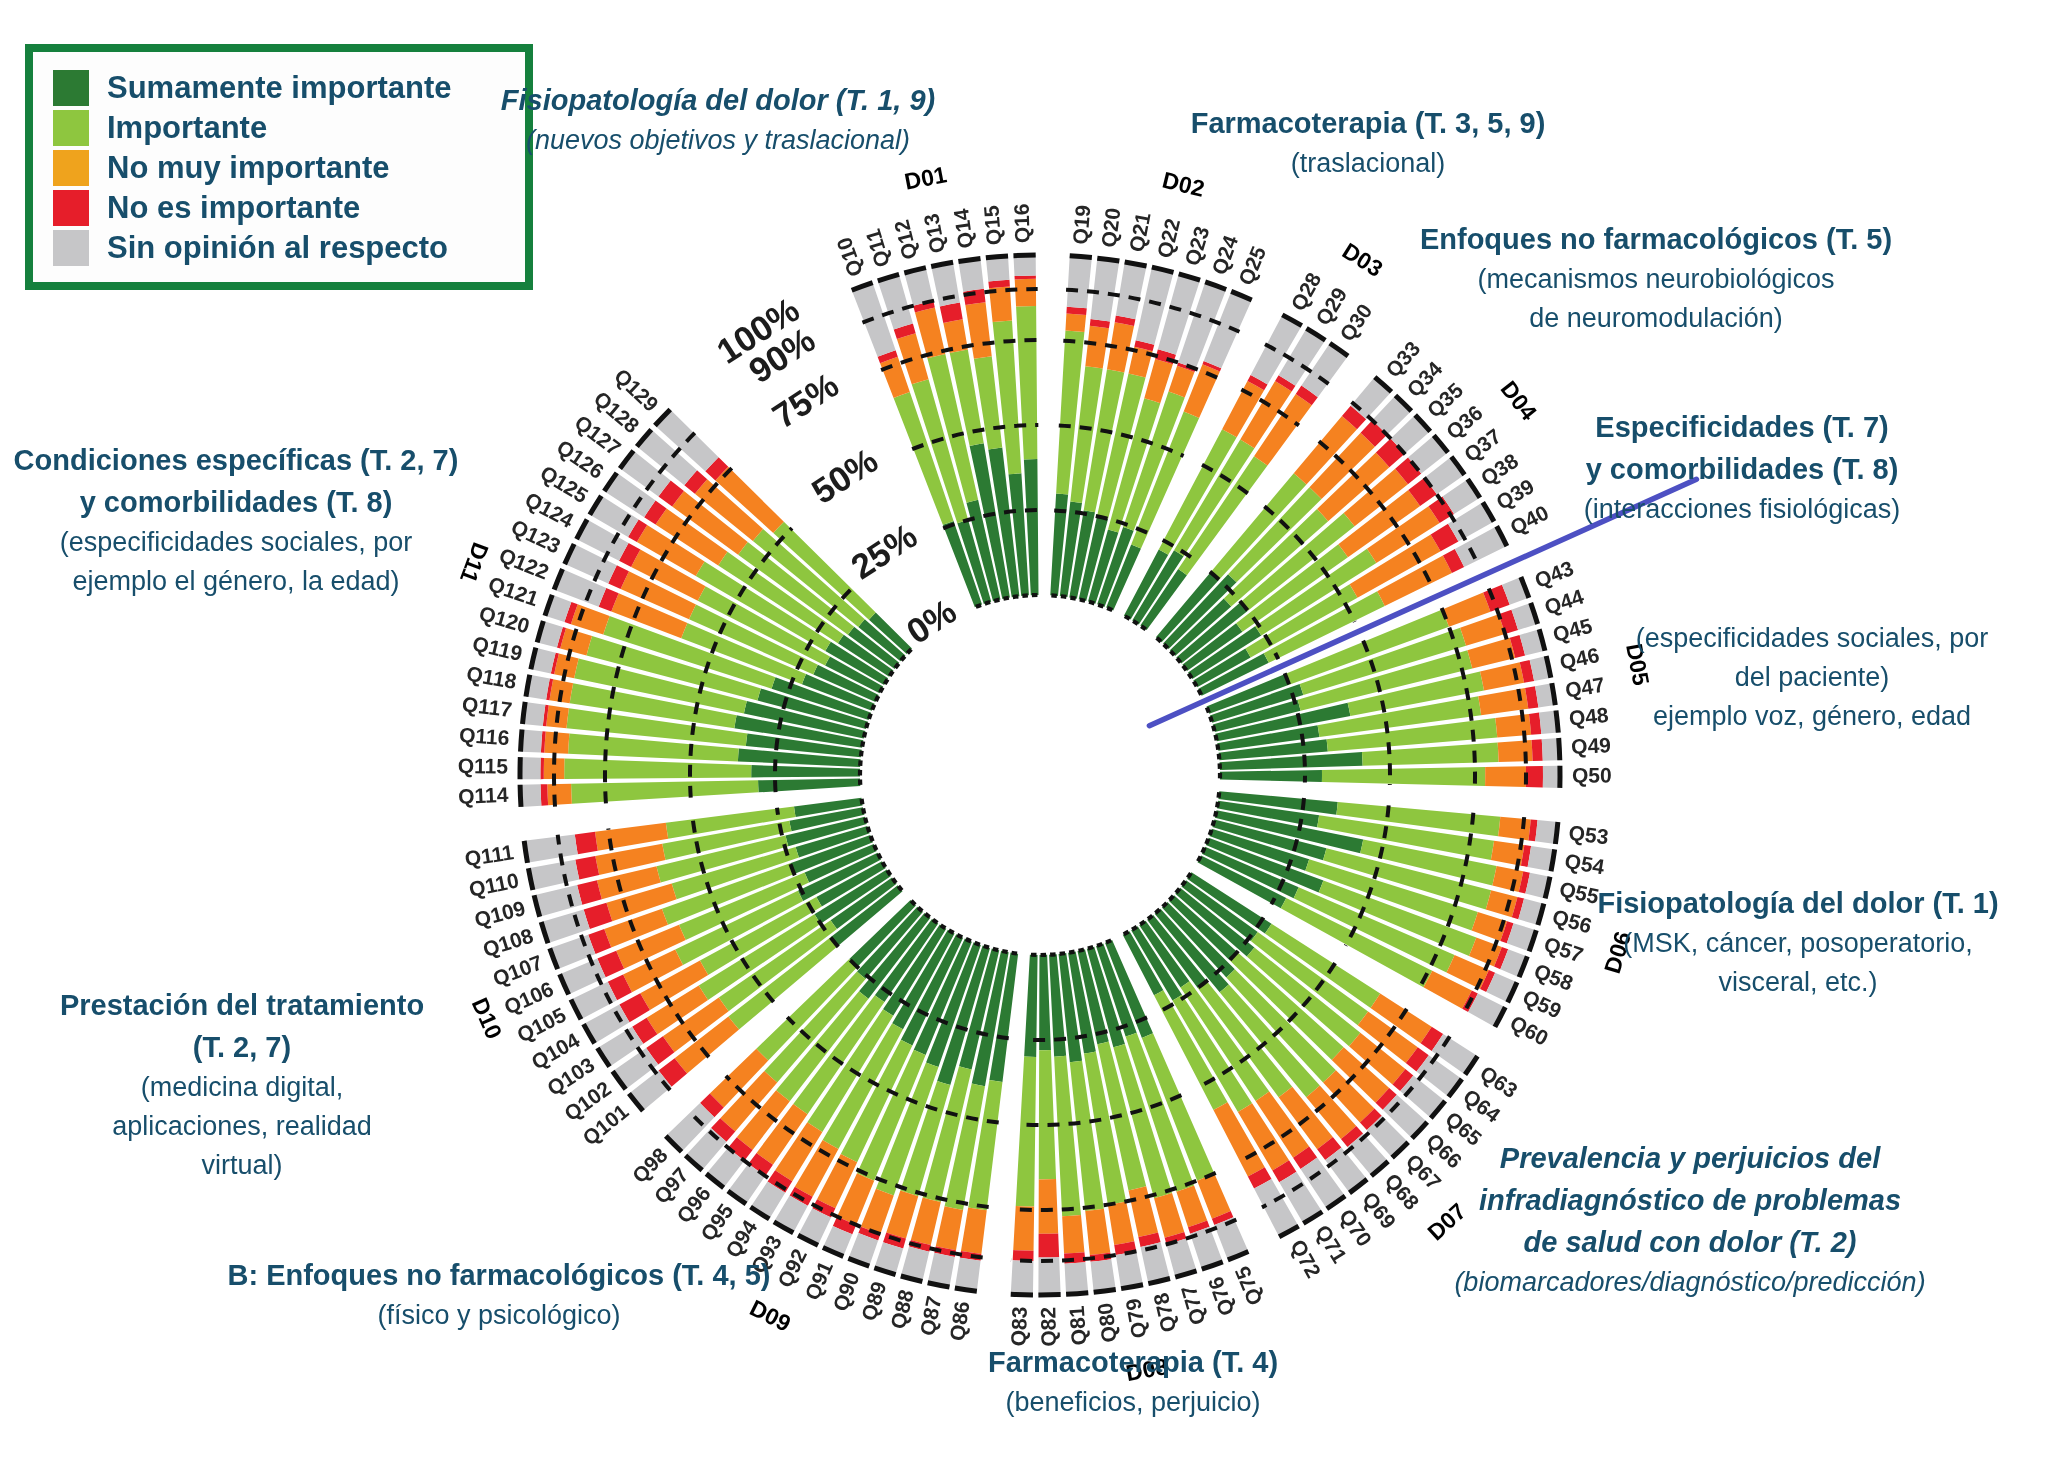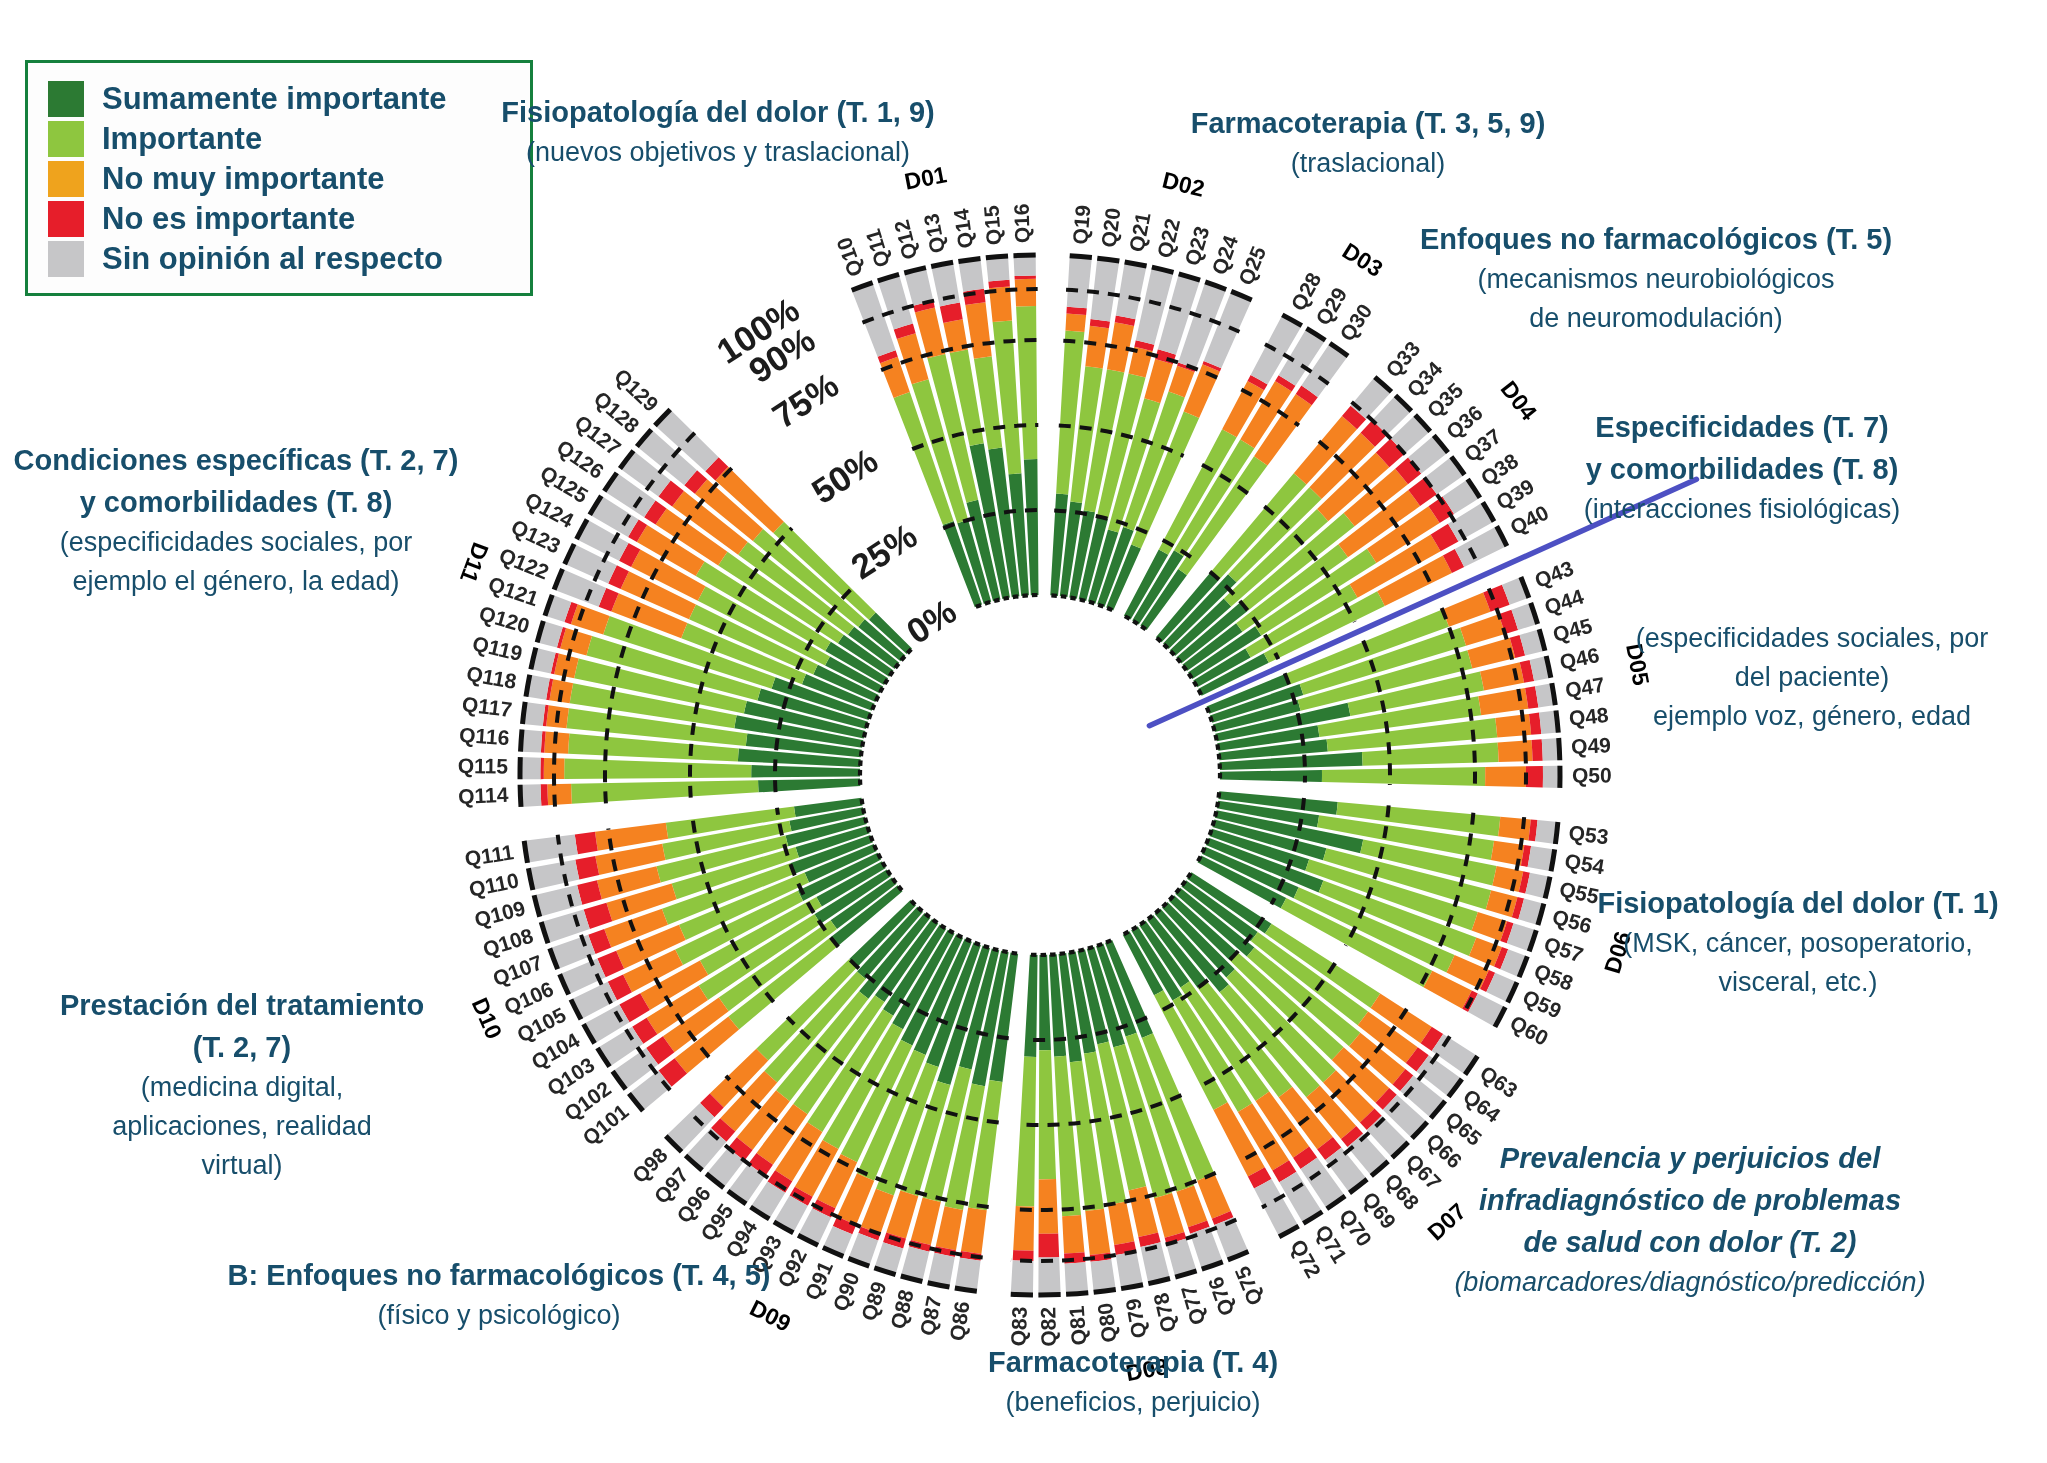--- a/index.html
+++ b/index.html
@@ -1,21 +1,21 @@
 <!DOCTYPE html>
 <html><head>
 <meta charset="utf-8">
 <style>
   html,body{margin:0;padding:0;background:#ffffff;}
   body{font-family:"Liberation Sans", sans-serif;}
   #figure-root{position:relative;width:2047px;height:1463px;background:#ffffff;overflow:hidden;}
   #chart-svg{position:absolute;left:0;top:0;}
   
-  #legend{position:absolute;left:25px;top:60px;width:508px;box-sizing:border-box;
-          background:#fdfdfd;border:3px solid #15803d;padding:16px 20px 14px 20px;}
+  #legend{position:absolute;left:25px;top:44px;width:508px;box-sizing:border-box;
+          background:#fdfdfd;border:8px solid #15803d;padding:16px 20px 14px 20px;}
   .legend-row{display:flex;align-items:center;height:40px;}
   .legend-swatch{width:36px;height:36px;flex:0 0 36px;margin-right:18px;}
   .legend-label{font-size:31px;font-weight:700;color:#174e6b;white-space:nowrap;}
   
   .annotation{position:absolute;transform:translate(-50%,-50%);text-align:center;color:#174e6b;}
   .ann-title{font-size:29px;font-weight:700;line-height:1.45;white-space:nowrap;}
   .ann-sub{font-size:27px;font-weight:400;line-height:1.45;white-space:nowrap;}
 </style>
 </head>
 <body>
@@ -911,21 +911,21 @@
       <span class="legend-swatch" style="background: rgb(230, 30, 42);"></span>
       <span class="legend-label">No es importante</span>
     </div>
     <div class="legend-row">
       <span class="legend-swatch" style="background: rgb(198, 198, 200);"></span>
       <span class="legend-label">Sin opinión al respecto</span>
     </div>
   </div>
 
   <div id="annotations">
-      <div class="annotation" style="left: 718px; top: 132px;">
+      <div class="annotation" style="left: 718px; top: 120px; font-style: italic;">
         <div class="ann-title">Fisiopatología del dolor (T. 1, 9)</div>
         <div class="ann-sub">(nuevos objetivos y traslacional)</div>
       </div>
       <div class="annotation" style="left: 1368px; top: 143px;">
         <div class="ann-title">Farmacoterapia (T. 3, 5, 9)</div>
         <div class="ann-sub">(traslacional)</div>
       </div>
       <div class="annotation" style="left: 1656px; top: 278px;">
         <div class="ann-title">Enfoques no farmacológicos (T. 5)</div>
         <div class="ann-sub">(mecanismos neurobiológicos</div>

